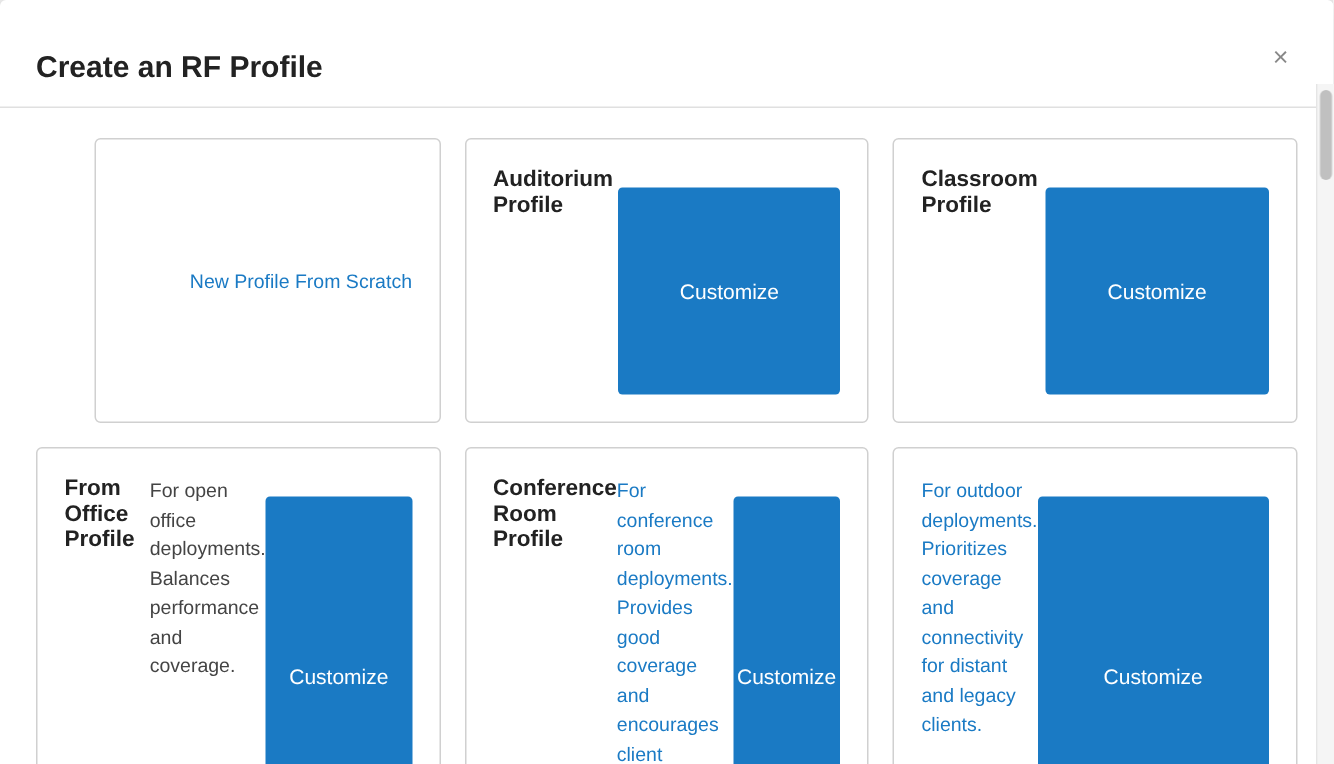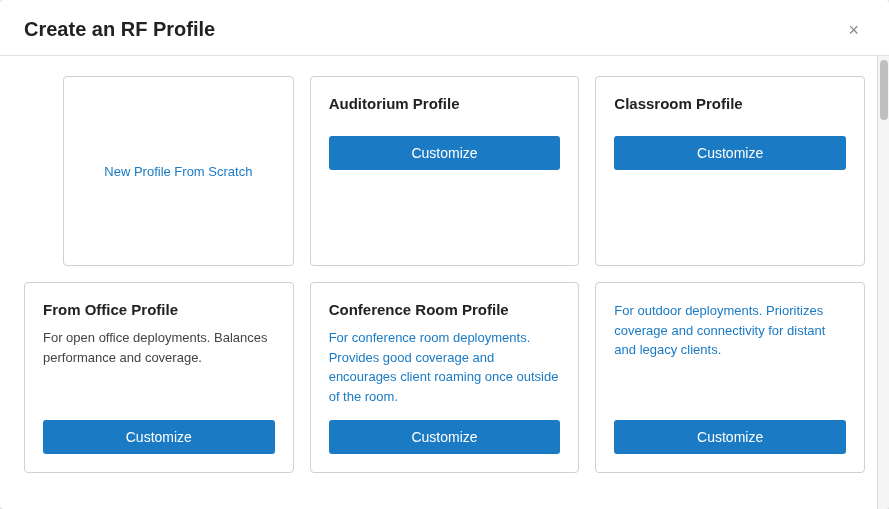--- a/index.html
+++ b/index.html
@@ -24,20 +24,21 @@
       display: flex;
       justify-content: space-between;
       align-items: center;
       padding: 18px 24px 14px 24px;
       border-bottom: 1px solid #e0e0e0;
     }
     .modal-title {
       font-size: 20px;
       font-weight: 600;
       color: #222;
+      margin-top: 16px;
     }
     .close-btn {
       background: none;
       border: none;
       cursor: pointer;
       font-size: 18px;
       color: #888;
       line-height: 1;
       padding: 2px 6px;
     }
@@ -66,25 +67,24 @@
     .cards-grid {
       display: grid;
       grid-template-columns: repeat(3, 1fr);
       gap: 16px;
     }
     .card {
       border: 1px solid #d0d0d0;
       border-radius: 4px;
       padding: 18px 18px 18px 18px;
       display: flex;
-      flex-direction: column;
       min-height: 190px;
     }
     .card-scratch {
-      justify-content: center;
+      justify-content: flex-end;
       align-items: center;
       margin-left: 39px;
     }
     .card-title {
       font-size: 15px;
       font-weight: 700;
       color: #222;
       margin-bottom: 10px;
     }
     .card-desc {

